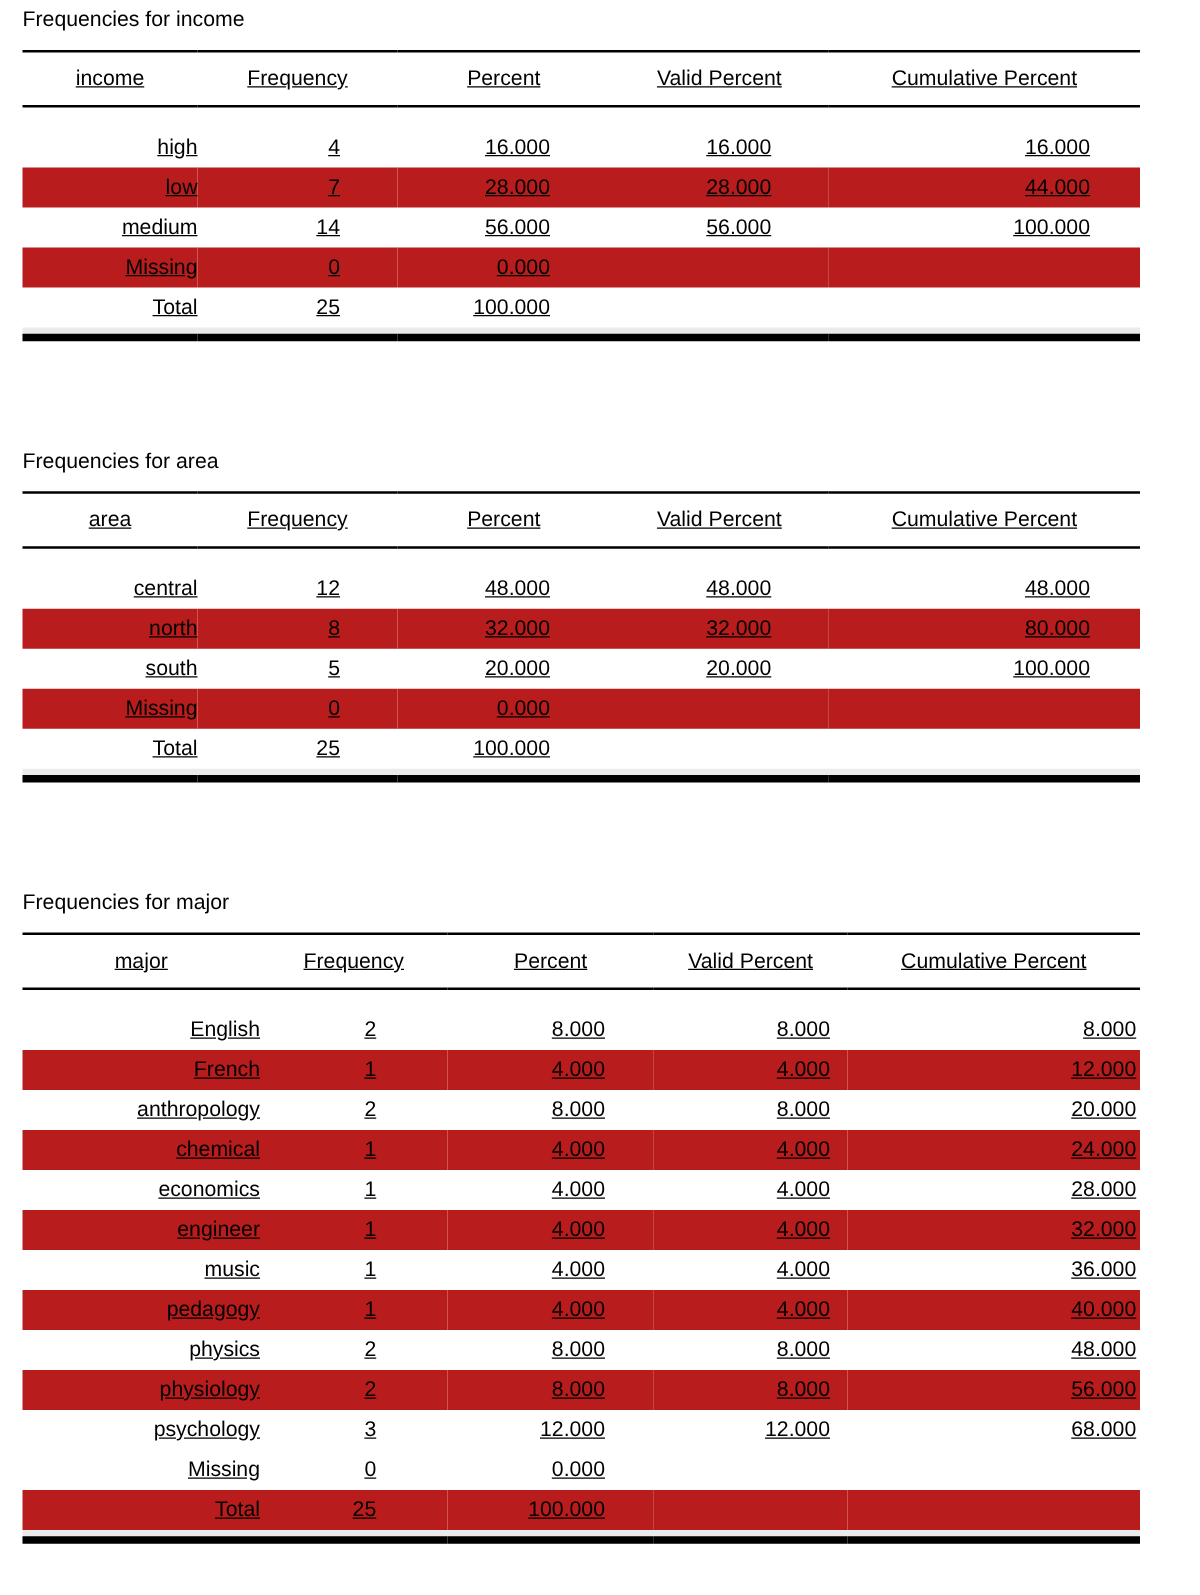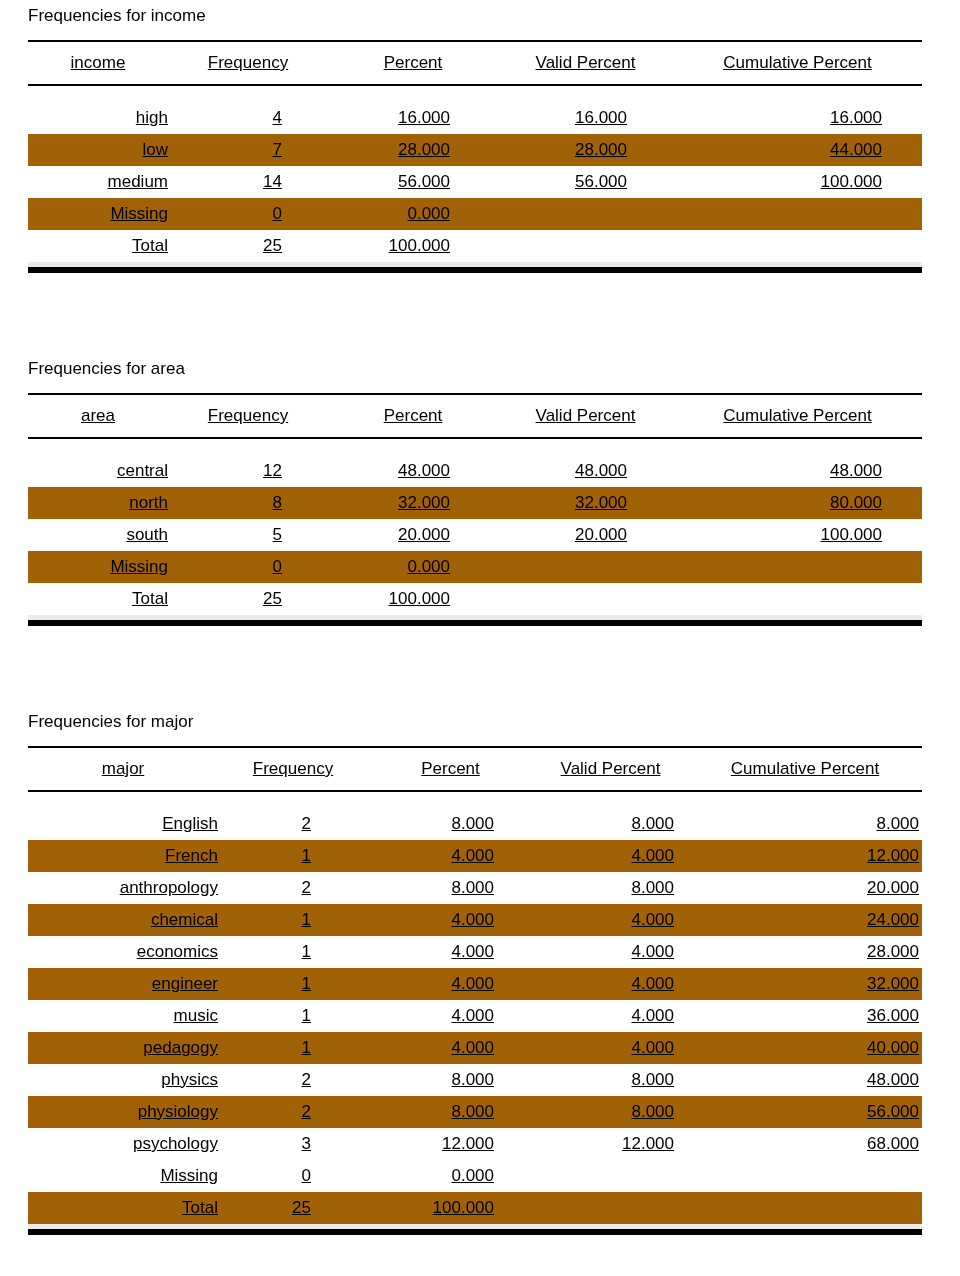--- a/index.html
+++ b/index.html
@@ -1,31 +1,31 @@
 <!DOCTYPE html>
 <html><head>
 <meta charset="utf-8">
 <style>
   html,body{margin:0;padding:0;background:#ffffff;color:#000000;
     font-family:"Liberation Sans",sans-serif;font-size:17px;}
-  .report{width:960px;box-sizing:border-box;padding:6px 0 0 28px;}
+  .report{width:960px;box-sizing:border-box;padding:6px 0 0 18px;}
   .section{margin-bottom:86px;}
   .section:last-child{margin-bottom:17px;}
   .section-title{font-size:17px;line-height:20px;margin:0 0 14px 0;font-weight:400;}
   table{border-collapse:collapse;table-layout:fixed;width:894px;
     border-bottom:6px solid #000;text-decoration:underline;}
   th{font-weight:400;font-size:17px;text-align:center;height:42px;padding:0;
     border-top:2px solid #000;border-bottom:2px solid #000;vertical-align:middle;}
   td{padding:0;font-size:17px;vertical-align:middle;}
   tr.gap td{height:16px;background:#ffffff;}
   tr.tail td{height:5px;background:#ebebeb;}
   tr.data td{height:32px;}
   tr.data td:first-child{text-align:right;padding-left:24px;}
   tr.data td:not(:first-child){text-align:right;}
-  tr.stripe{background:#a16207;}
+  tr.stripe{background:#b91c1c;}
   
   .t12 tr.data td:nth-child(2){padding-right:46px;}
   .t12 tr.data td:nth-child(3){padding-right:48px;}
   .t12 tr.data td:nth-child(4){padding-right:46px;}
   .t12 tr.data td:nth-child(5){padding-right:40px;}
   .t3  tr.data td:nth-child(2){padding-right:57px;}
   .t3  tr.data td:nth-child(3){padding-right:39px;}
   .t3  tr.data td:nth-child(4){padding-right:14px;}
   .t3  tr.data td:nth-child(5){padding-right:3px;}
 </style>

